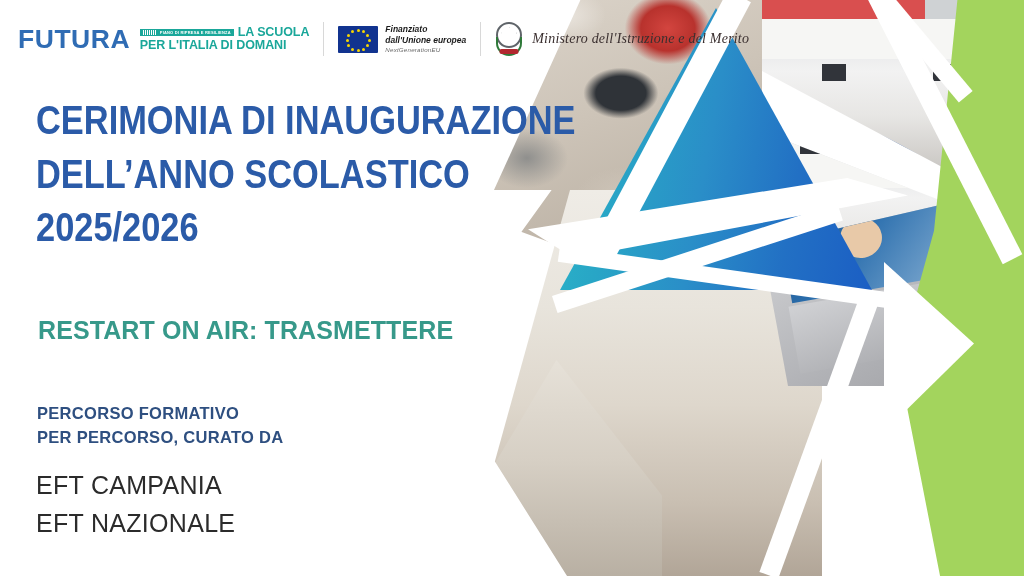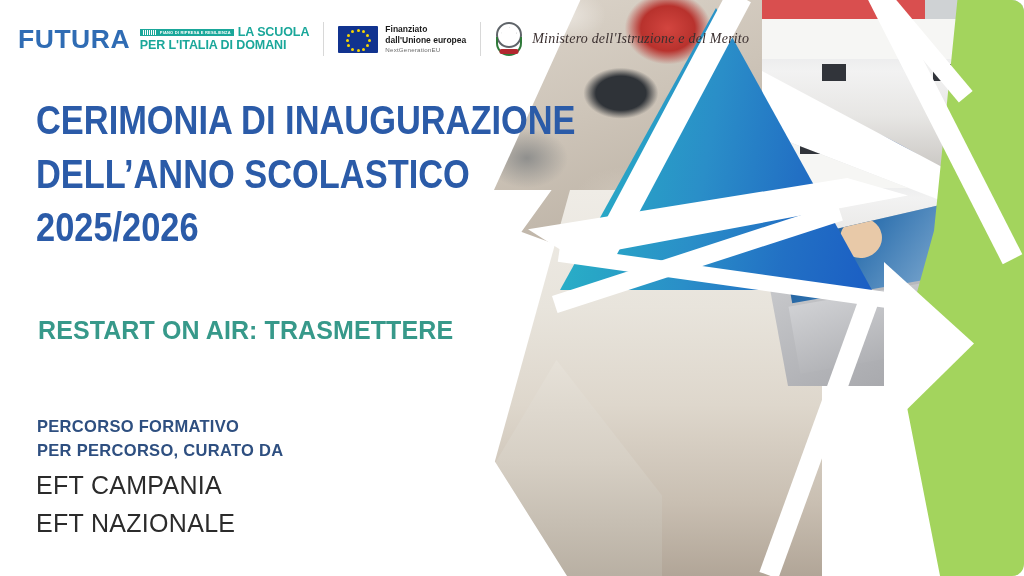--- a/index.html
+++ b/index.html
@@ -1,20 +1,20 @@
 <!DOCTYPE html>
 <html><head>
 <meta charset="utf-8">
 <style>
   html,body{margin:0;padding:0;}
   body{
     width:1024px;height:576px;overflow:hidden;background:#ffffff;
     font-family:"Liberation Sans","DejaVu Sans",sans-serif;
   }
-  #poster{position:relative;width:1024px;height:576px;background:#ffffff;overflow:hidden;border-radius:12px;}
+  #poster{position:relative;width:1024px;height:576px;background:#ffffff;overflow:hidden;}
 
   
   #collage{position:absolute;left:432px;top:0;width:592px;height:576px;overflow:hidden;background:#ffffff;}
 
   .shape{position:absolute;overflow:hidden;}
 
   
   .ph{position:absolute;inset:0;}
   .ph::after{content:"";position:absolute;inset:0;}
 
@@ -140,21 +140,21 @@
   }
   .topline{display:flex;align-items:center;gap:4px;}
 
   .sep-v{width:1px;height:34px;background:#d8d8d8;margin:0 14px;}
 
   .logo-eu{display:flex;align-items:center;gap:7px;}
   .eu-flag{
     width:40px;height:27px;background:#11338f;position:relative;border-radius:1px;flex:none;
   }
   .eu-flag i{position:absolute;width:3px;height:3px;background:#f7d600;border-radius:50%;}
-  .eu-text{font-size:8.5px;color:#1b1b1b;line-height:1.28;font-weight:bold;white-space:nowrap;}
+  .eu-text{font-size:8.5px;color:#1b1b1b;line-height:1.28;font-weight:bold;white-space:nowrap;font-style:italic;}
   .eu-text .sm{font-weight:normal;font-size:6.2px;color:#6a6a6a;letter-spacing:.2px;}
 
   .logo-min{display:flex;align-items:center;gap:9px;}
   .emblem{
     width:28px;height:30px;position:relative;flex:none;
   }
   .emblem .star{
     position:absolute;left:50%;top:38%;transform:translate(-50%,-50%);
     width:15px;height:15px;background:#ffffff;border:1.6px solid #6e7378;
     clip-path:polygon(50% 0%,61% 35%,98% 35%,68% 57%,79% 91%,50% 70%,21% 91%,32% 57%,2% 35%,39% 35%);
@@ -182,21 +182,21 @@
   #title div{white-space:nowrap;}
 
   #subtitle{
     position:absolute;left:38px;top:313px;width:560px;
     color:#37998a;font-weight:bold;font-size:25px;line-height:1.42;
     letter-spacing:0.1px;
   }
   #subtitle div{white-space:nowrap;}
 
   #kicker{
-    position:absolute;left:37px;top:414px;
+    position:absolute;left:37px;top:401px;
     color:#2e4f80;font-weight:bold;font-size:16.5px;line-height:1.48;letter-spacing:.3px;
   }
   #kicker div{white-space:nowrap;}
 
   #orgs{
     position:absolute;left:36px;top:466px;
     color:#2b2b2b;font-weight:normal;font-size:25px;line-height:1.52;letter-spacing:.3px;
   }
   #orgs div{white-space:nowrap;}
 </style>

